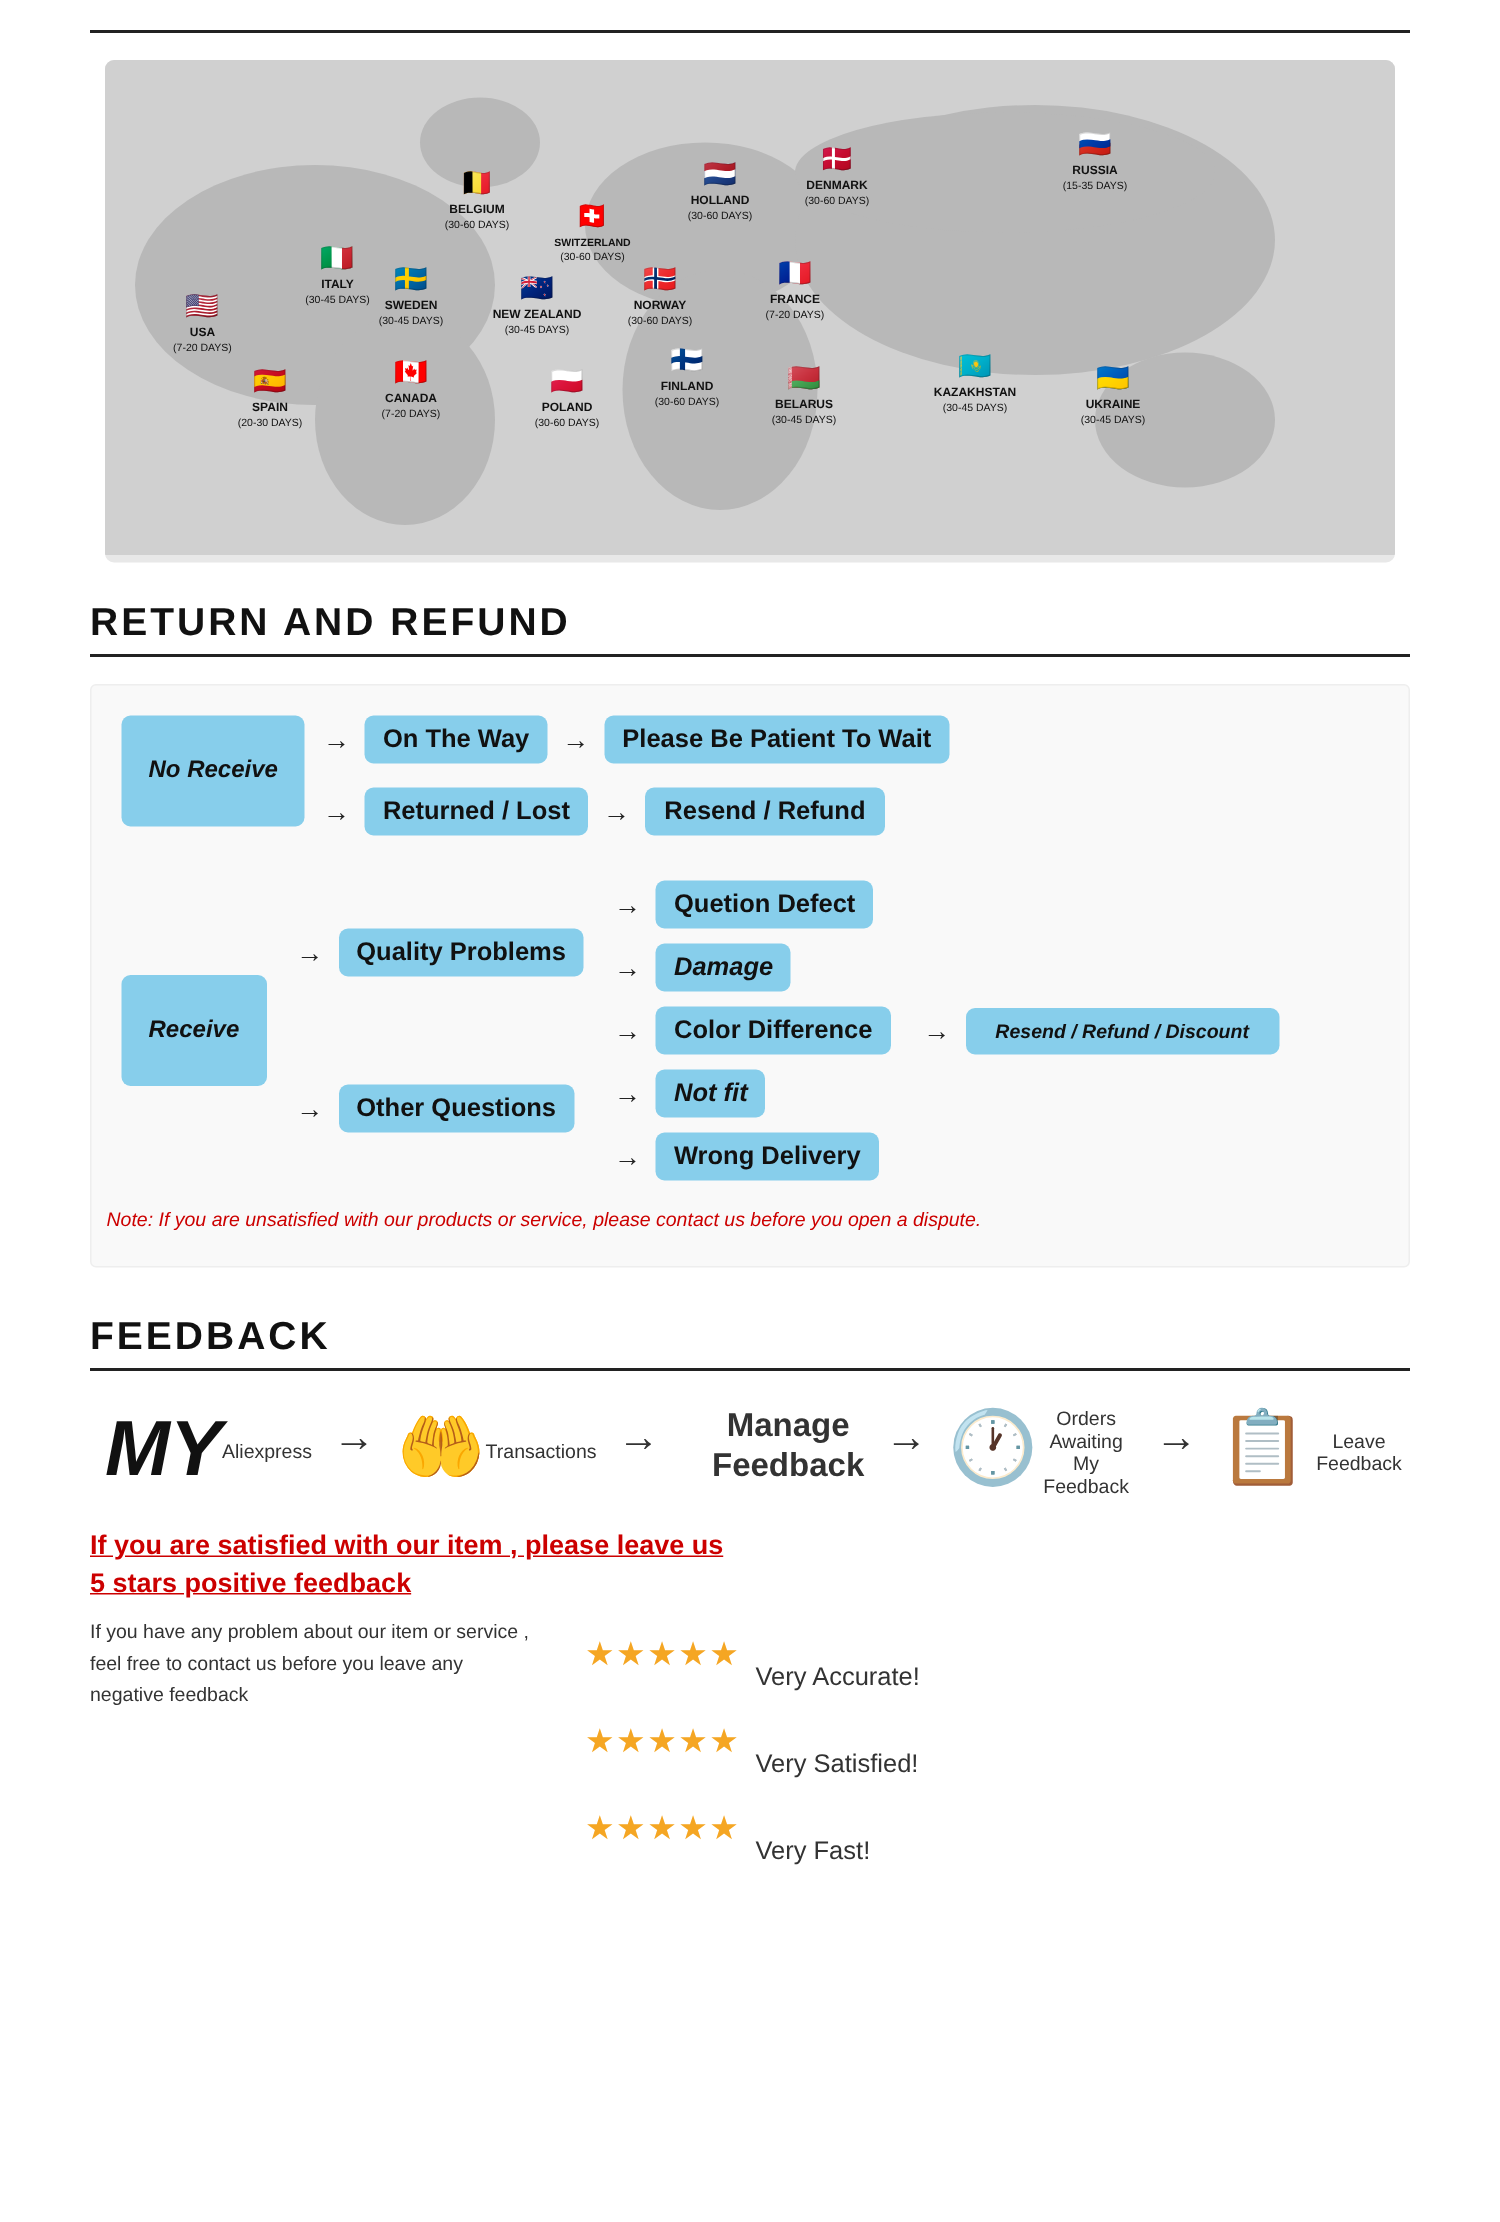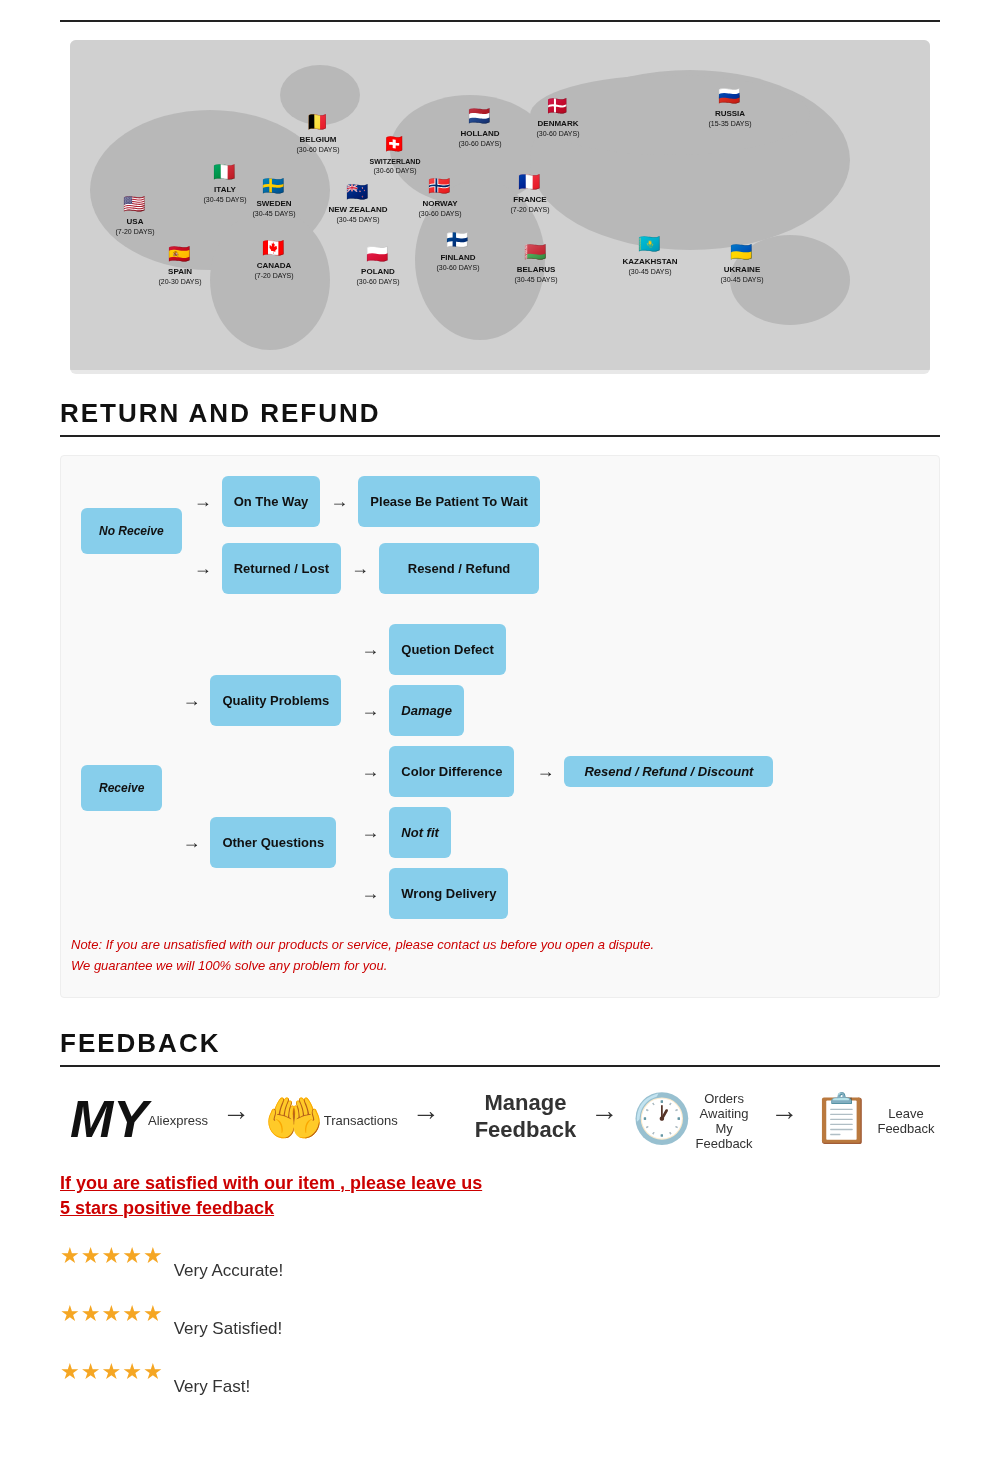--- a/index.html
+++ b/index.html
@@ -57,29 +57,29 @@
       border: 1px solid #eee;
       padding: 20px 10px;
       border-radius: 4px;
     }
 
     
     .fc-box {
       display: inline-block;
       background: #87CEEB;
       border-radius: 6px;
-      padding: 18px 12px;
-      font-size: 13px;
+      padding: 6px 12px;
+      font-size: 17px;
       font-weight: bold;
       color: #111;
       text-align: center;
       white-space: nowrap;
     }
     .fc-box.italic { font-style: italic; }
-    .fc-box.large { font-size: 12px; padding: 16px 18px; margin-top: 32px; }
+    .fc-box.large { font-size: 16px; padding: 28px 18px; }
     .fc-box.wide { min-width: 160px; }
     .fc-box.right-end { font-size: 13px; padding: 8px 20px; min-width: 150px; font-style: italic; }
 
     
     .arrow { display: inline-block; font-size: 18px; margin: 0 4px; color: #222; }
 
     .note-text {
       color: #cc0000;
       font-style: italic;
       font-size: 13px;
@@ -355,21 +355,20 @@
         <div style="display:flex; flex-direction:column; gap:6px; margin-left:10px; justify-content:center; align-self:center;">
           <div style="display:flex; align-items:center; gap:6px;">
             <span class="arrow">→</span>
             <span class="fc-box right-end">Resend / Refund / Discount</span>
           </div>
         </div>
       </div>
 
       <div class="note-text">
         <p>Note: If you are unsatisfied with our products or service, please contact us before you open a dispute.</p>
-        <p>We guarantee we will 100% solve any problem for you.</p>
       </div>
     </div>
   </div>
 
   <div class="feedback-section">
     <h2 class="section-header">FEEDBACK</h2>
     <hr class="section-divider">
 
     <div class="feedback-flow">
 
@@ -405,20 +404,21 @@
         <div class="feedback-label">Leave Feedback</div>
       </div>
     </div>
 
     <div class="satisfaction-header">
       <span>If you are satisfied with our item , please leave us</span><br>
       <span>5 stars positive feedback</span>
     </div>
 
     <div class="feedback-bottom">
+      <p class="feedback-left-text">If you have any problem about our item or service , feel free to contact us before you  leave any negative feedback</p>
       <div class="stars-container">
         <div class="star-row">
           <span class="stars">★★★★★</span>
           <span class="star-label">Very Accurate!</span>
         </div>
         <div class="star-row">
           <span class="stars">★★★★★</span>
           <span class="star-label">Very Satisfied!</span>
         </div>
         <div class="star-row">

